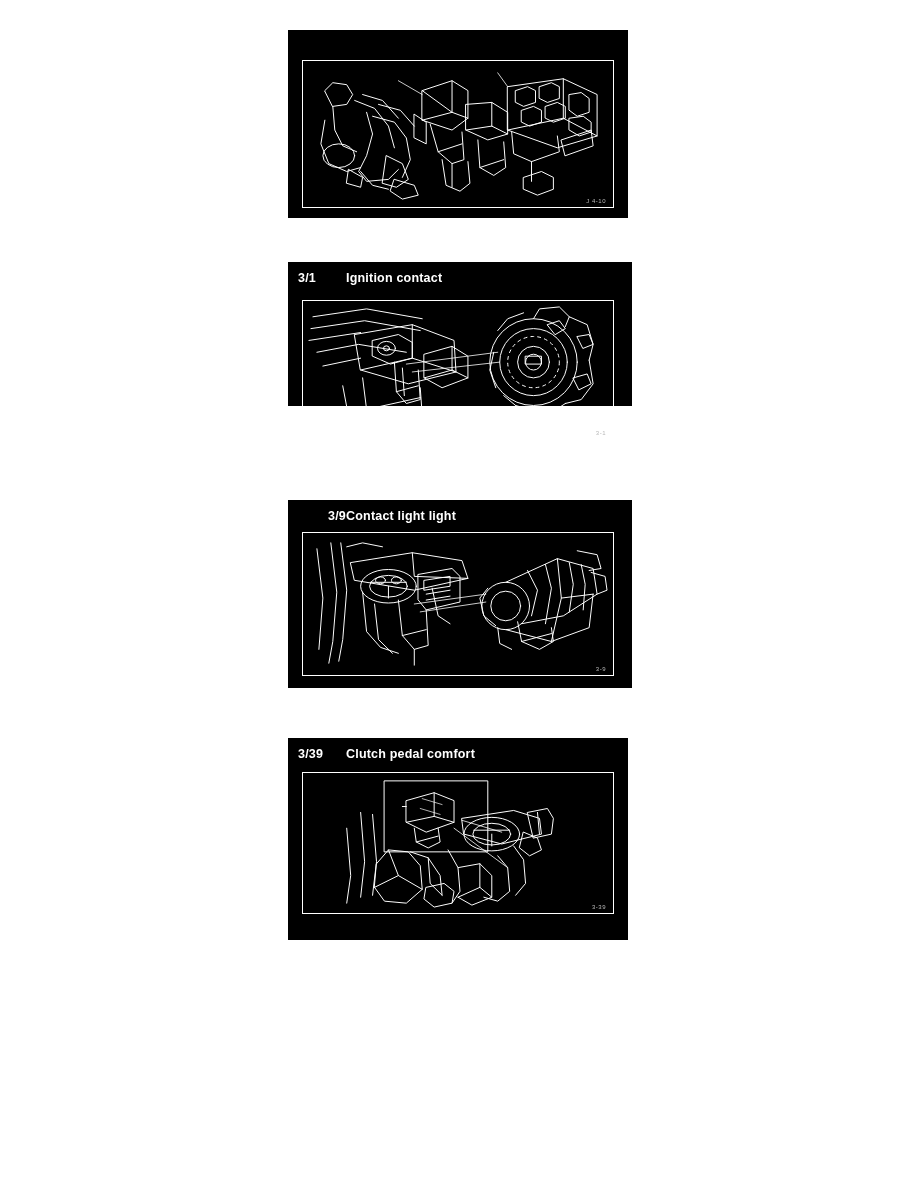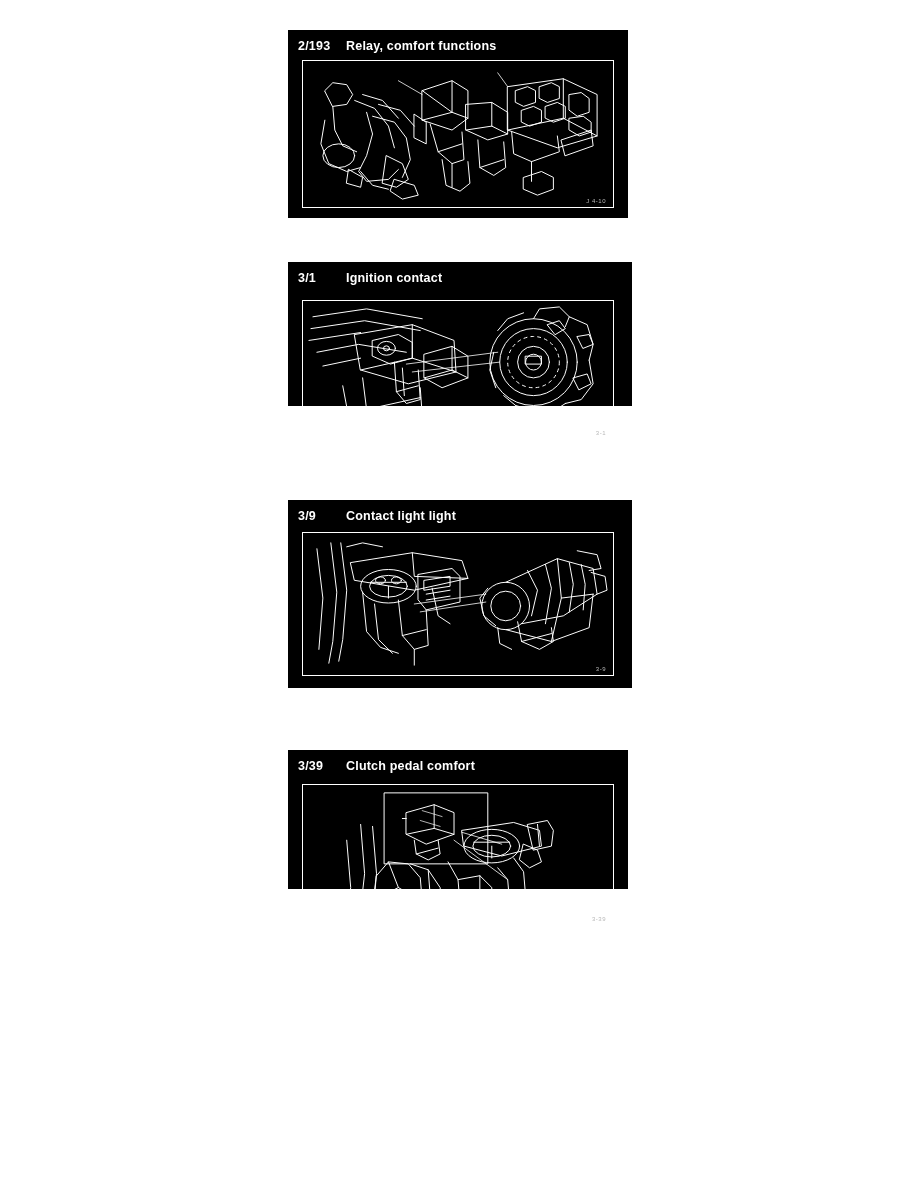--- a/index.html
+++ b/index.html
@@ -66,36 +66,32 @@
     font-family: "Liberation Sans", sans-serif;
   }
 
   
   #fig-0 { left: 288px; top: 30px;  width: 340px; height: 188px; }
   #fig-0 .fig-frame { left: 14px; top: 30px; width: 312px; height: 148px; }
 
   #fig-1 { left: 288px; top: 262px; width: 344px; height: 144px; }
   #fig-1 .fig-frame { left: 14px; top: 38px; width: 312px; height: 140px; }
 
-  #fig-2 { left: 288px; top: 500px; width: 344px; height: 188px; }
+  #fig-2 { left: 288px; top: 500px; width: 344px; height: 188px; text-align: right; }
   #fig-2 .fig-frame { left: 14px; top: 32px; width: 312px; height: 144px; }
 
-  #fig-3 { left: 288px; top: 738px; width: 340px; height: 139px; margin-top: 12px; }
+  #fig-3 { left: 288px; top: 738px; width: 340px; height: 202px; }
   #fig-3 .fig-frame { left: 14px; top: 34px; width: 312px; height: 142px; }
 </style>
 </head>
 <body>
 
 <div class="page">
 
   <div class="figure" id="fig-0">
-    <div class="fig-caption">
-      <span class="fig-num">2/193</span>
-      <span>Relay, comfort functions</span>
-    </div>
     <div class="fig-frame">
       <div class="art">
         <svg viewBox="0 0 312 148" preserveAspectRatio="none" aria-hidden="true">
           <g fill="none" stroke="#ffffff" stroke-width="1" stroke-linejoin="round" stroke-linecap="round">
 
             <path d="M22 30 L30 22 L44 24 L50 34 L44 44 L30 46 Z"></path>
             <path d="M30 46 L32 70 L40 86 L54 92"></path>
             <path d="M22 60 L18 84 L26 104 L44 112 L58 108"></path>
             <ellipse cx="36" cy="96" rx="16" ry="12"></ellipse>
             <path d="M52 40 L72 48 L86 66 L92 88"></path>

